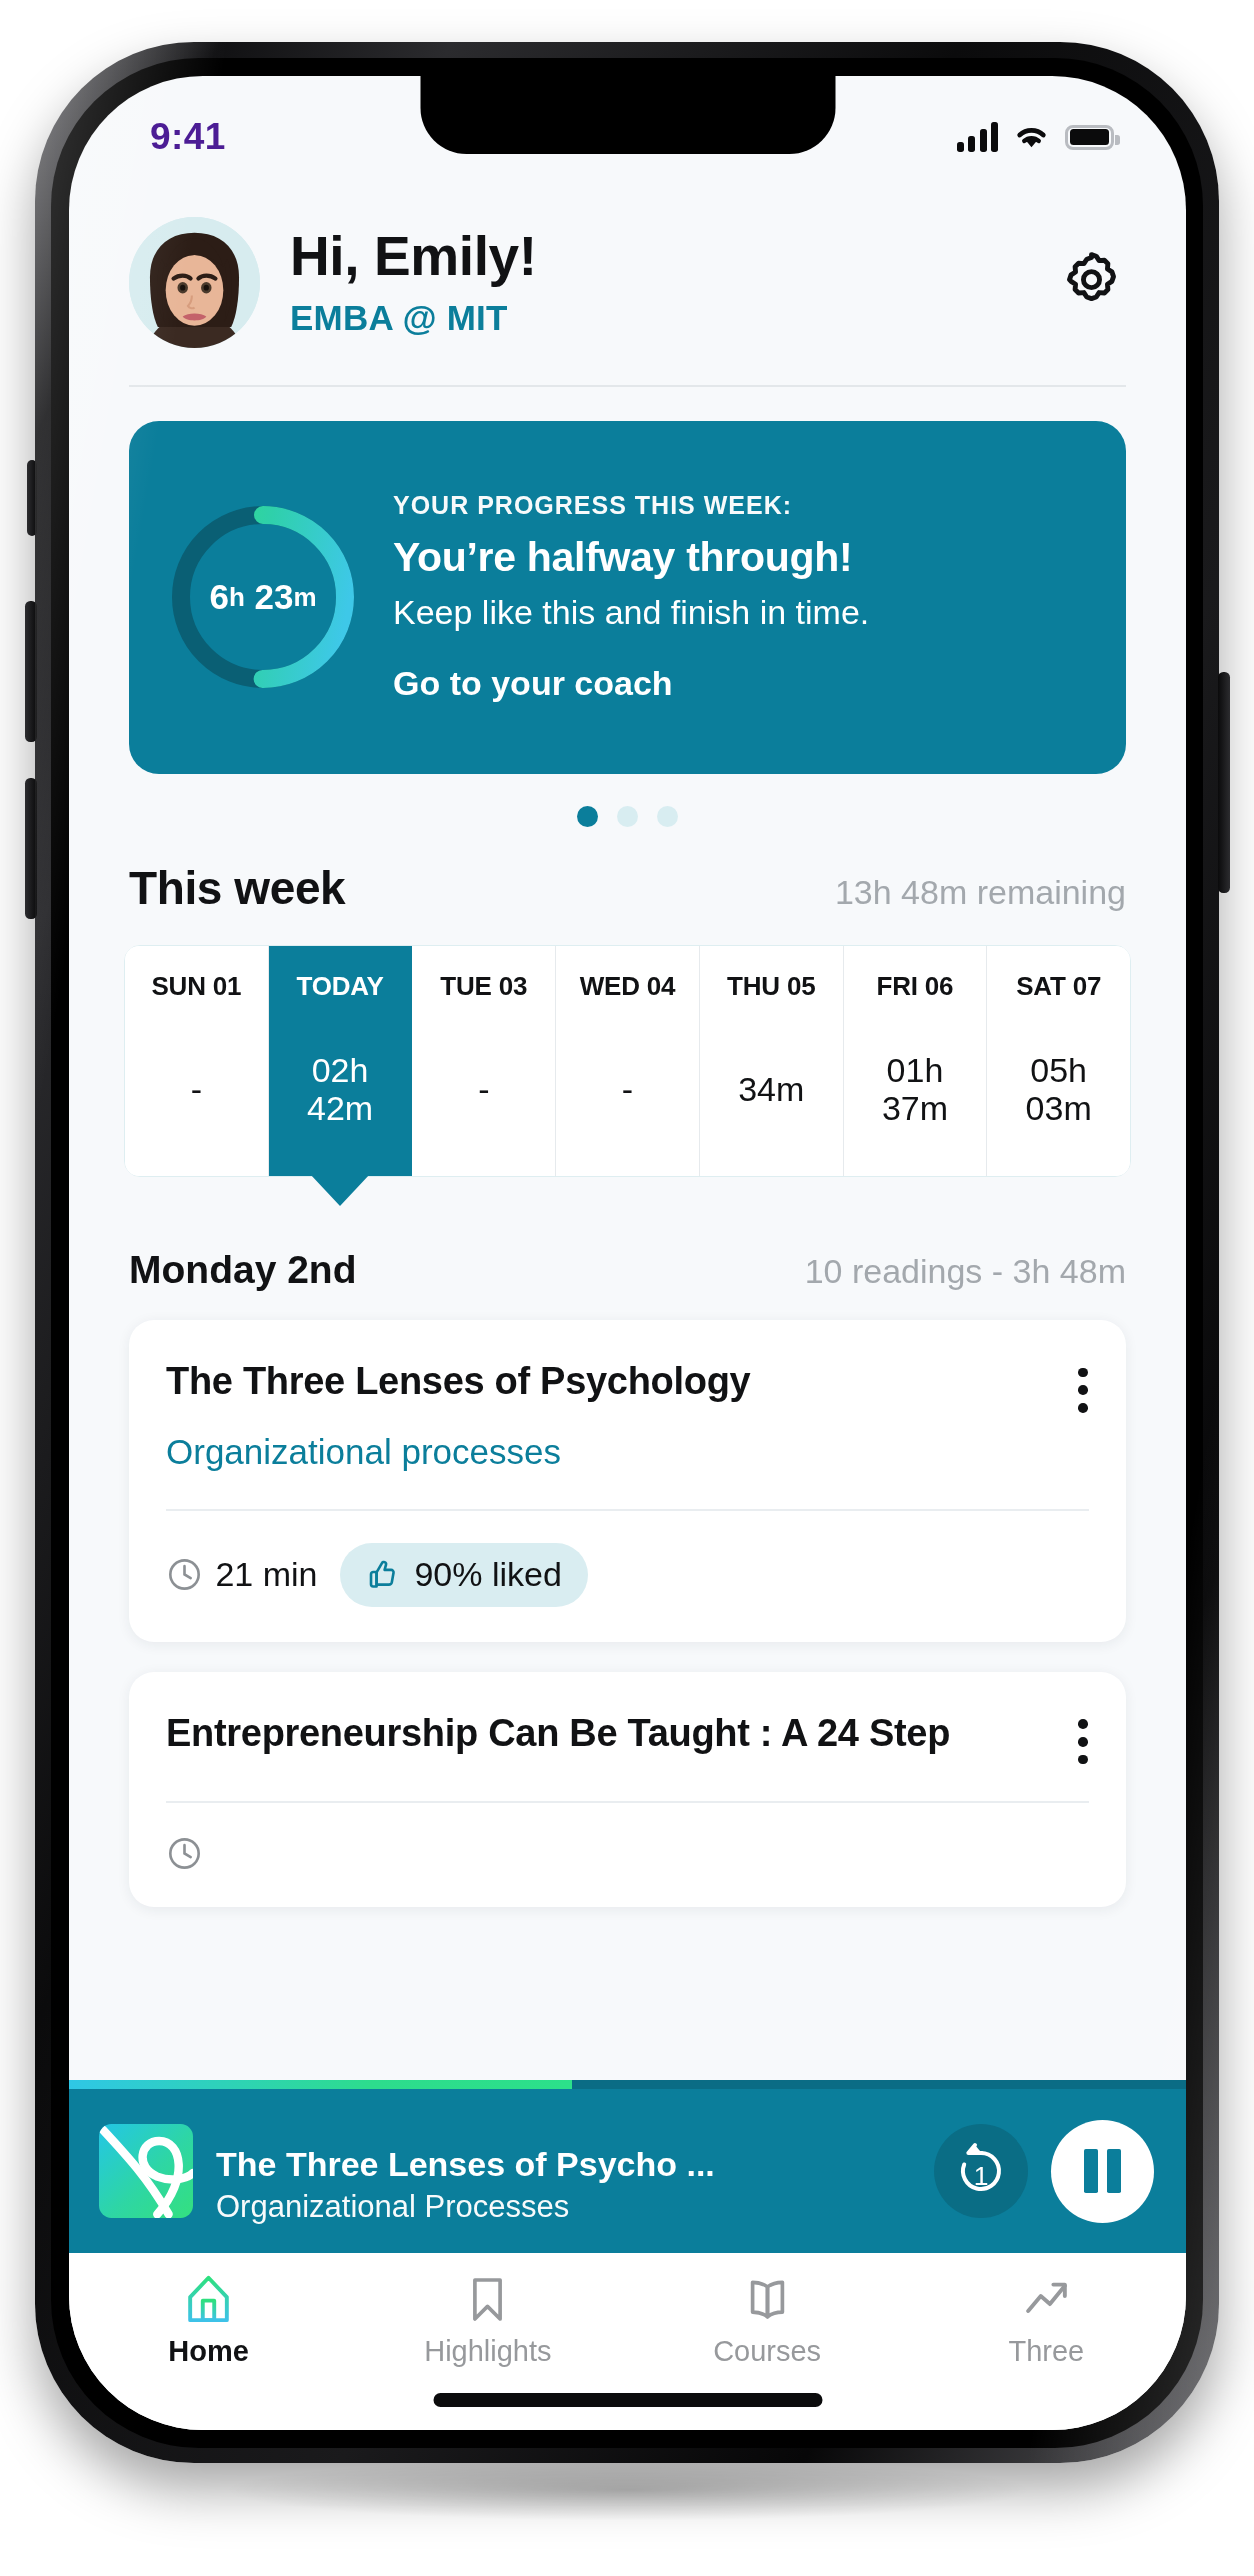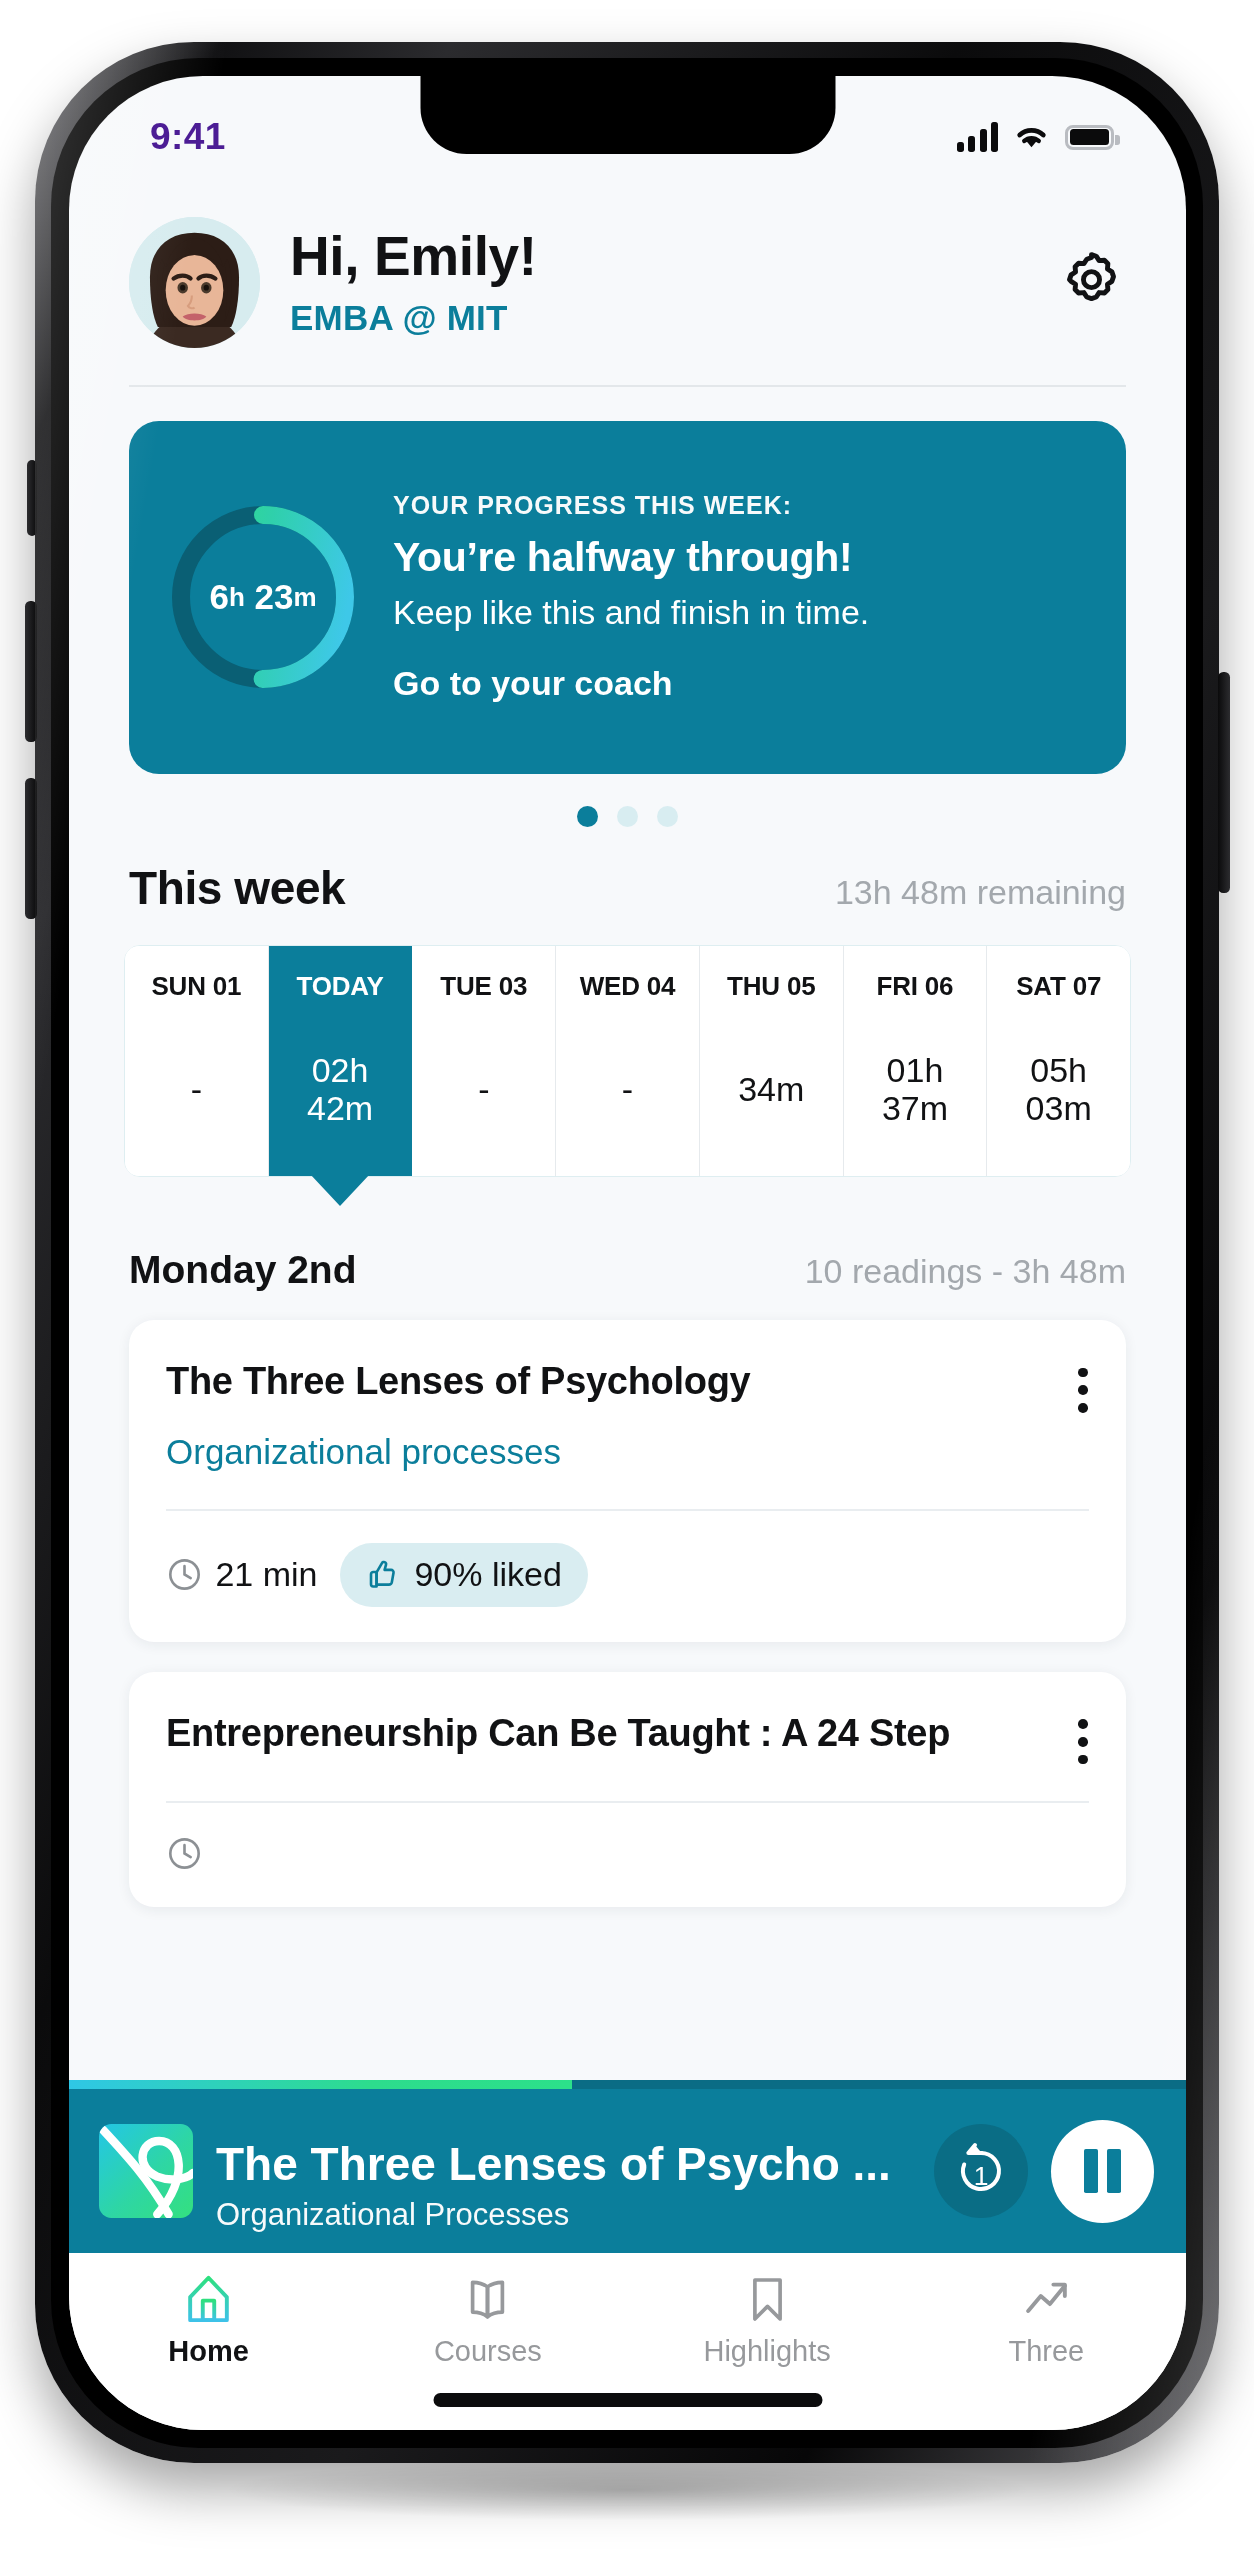--- a/index.html
+++ b/index.html
@@ -230,21 +230,21 @@
     display: block; height: 100%;
     background: linear-gradient(90deg,#2fc7e6 0%,#2ddc8d 60%,#2ce08a 100%);
   }
   .art {
     width: 94px; height: 94px; border-radius: 12.4px; flex: 0 0 auto;
     background: linear-gradient(135deg,#23c6e6 0%,#2ed6a4 55%,#34e07f 100%);
     overflow: hidden; position: relative;
   }
   .art svg { display:block; width:100%; height:100%; }
   .player-text { flex: 1 1 auto; min-width: 0; color: #fff; }
-  .player-title { font-size: 46px; font-weight: 700; white-space: nowrap; overflow: hidden; text-overflow: ellipsis; margin-top: 28px; }
+  .player-title { font-size: 34px; font-weight: 700; white-space: nowrap; overflow: hidden; text-overflow: ellipsis; margin-top: 28px; }
   .player-sub { font-size: 31px; font-weight: 400; margin-top: 5.3px; opacity: .97; }
   .rewind {
     width: 94px; height: 94px; border-radius: 50%; background: #0a6d85;
     display: flex; align-items: center; justify-content: center; flex: 0 0 auto;
     position: relative;
   }
   .rewind svg { display:block; }
   .rewind span {
     position: absolute; left: 0; right: 0; top: 55%; transform: translateY(-50%);
     text-align: center; color: #fff; font-size: 26.5px; font-weight: 400;
@@ -519,30 +519,30 @@
               <stop offset="100%" stop-color="#3ec2e8"></stop>
             </linearGradient>
           </defs>
           <path d="M24 5 L40 22 L40 42 L8 42 L8 22 Z" fill="none" stroke="url(#homeGrad)" stroke-width="3.4" stroke-linejoin="round"></path>
           <rect x="19" y="25" width="10" height="17" fill="none" stroke="url(#homeGrad)" stroke-width="3.4" stroke-linejoin="round"></rect>
         </svg>
         <div class="tab-label">Home</div>
       </div>
       <div class="tab">
         <svg width="55" height="55" viewBox="0 0 48 48">
+          <path d="M13 7h22v34l-11-11-11 11z" fill="none" stroke="#97999c" stroke-width="3.2" stroke-linejoin="round"></path>
+        </svg>
+        <div class="tab-label">Highlights</div>
+      </div>
+      <div class="tab">
+        <svg width="55" height="55" viewBox="0 0 48 48">
           <path d="M24 13c-4-3-9-4-13-4v26c4 0 9 1 13 4z" fill="none" stroke="#97999c" stroke-width="3.2" stroke-linejoin="round"></path>
           <path d="M24 13c4-3 9-4 13-4v26c-4 0-9 1-13 4z" fill="none" stroke="#97999c" stroke-width="3.2" stroke-linejoin="round"></path>
         </svg>
         <div class="tab-label">Courses</div>
-      </div>
-      <div class="tab">
-        <svg width="55" height="55" viewBox="0 0 48 48">
-          <path d="M13 7h22v34l-11-11-11 11z" fill="none" stroke="#97999c" stroke-width="3.2" stroke-linejoin="round"></path>
-        </svg>
-        <div class="tab-label">Highlights</div>
       </div>
       <div class="tab">
         <svg width="55" height="55" viewBox="0 0 48 48">
           <path d="M8 34 L19 21 L27 28 L40 12" fill="none" stroke="#97999c" stroke-width="3.4" stroke-linecap="round" stroke-linejoin="round"></path>
           <path d="M30 11h10v10" fill="none" stroke="#97999c" stroke-width="3.4" stroke-linecap="round" stroke-linejoin="round"></path>
         </svg>
         <div class="tab-label">Three</div>
       </div>
     </div>
 

